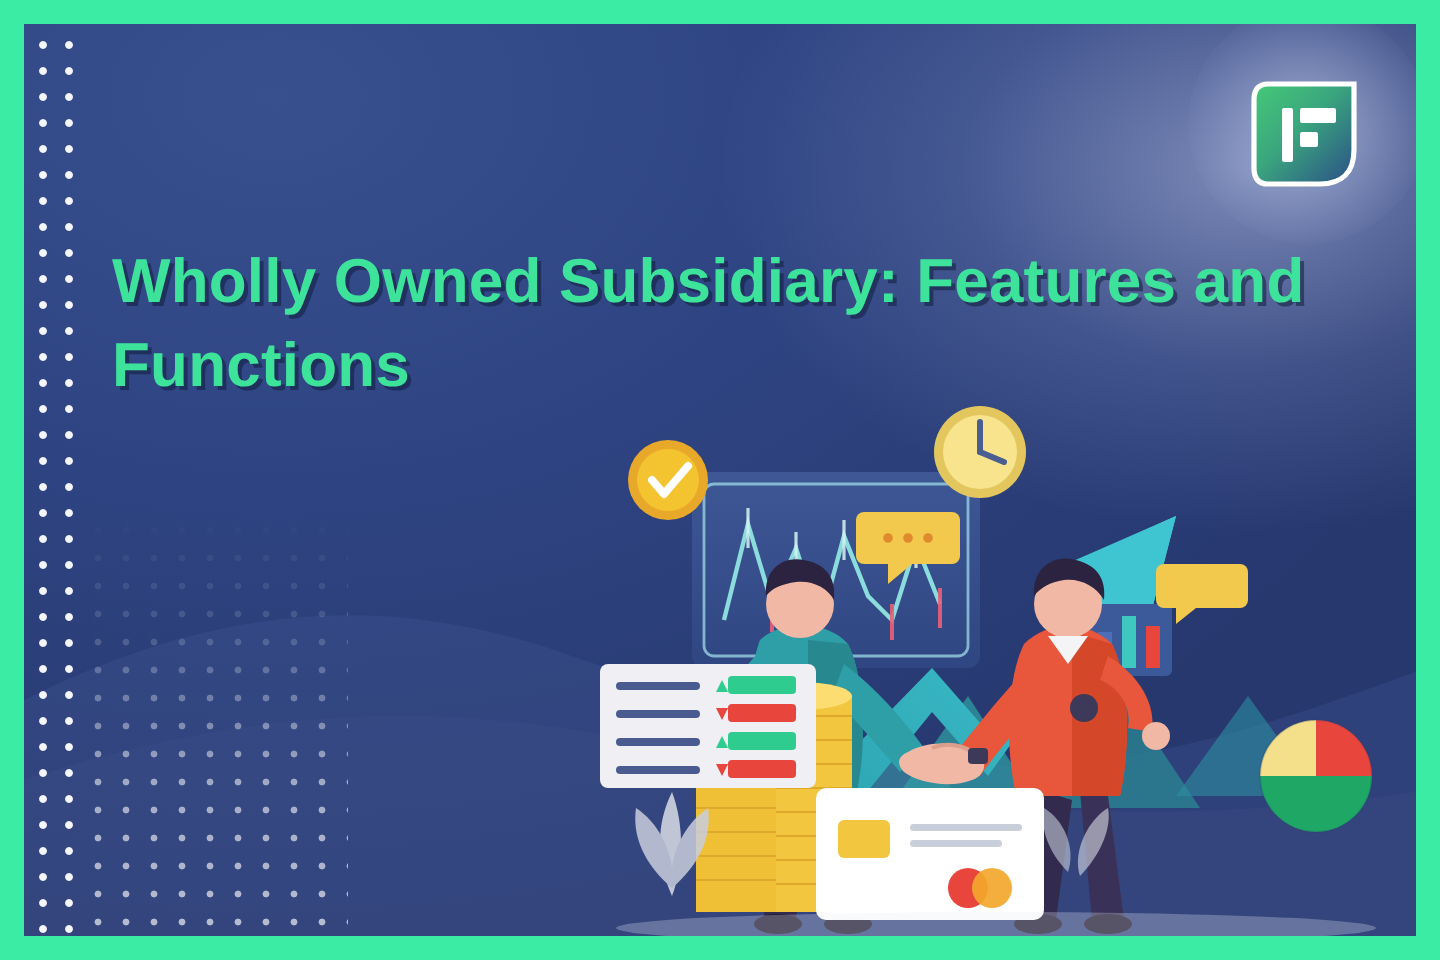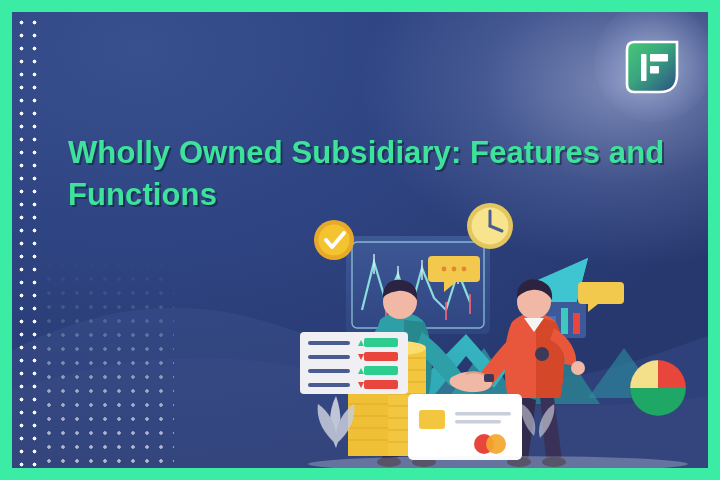--- a/index.html
+++ b/index.html
@@ -83,21 +83,21 @@
     background-position: 3px 4px;
   }
 
   
   .headline {
     position: absolute;
     left: 40px;
     top: 104px;
     width: 600px;
     z-index: 14;
-    margin: 16px;
+    margin: 4px;
     color: #3EE39B;
     font-size: 31px;
     font-weight: bold;
     line-height: 1.36;
     letter-spacing: .1px;
     text-shadow: 2px 2px 0 rgba(18,30,60,0.55);
   }
 
   
   .logo-badge {

